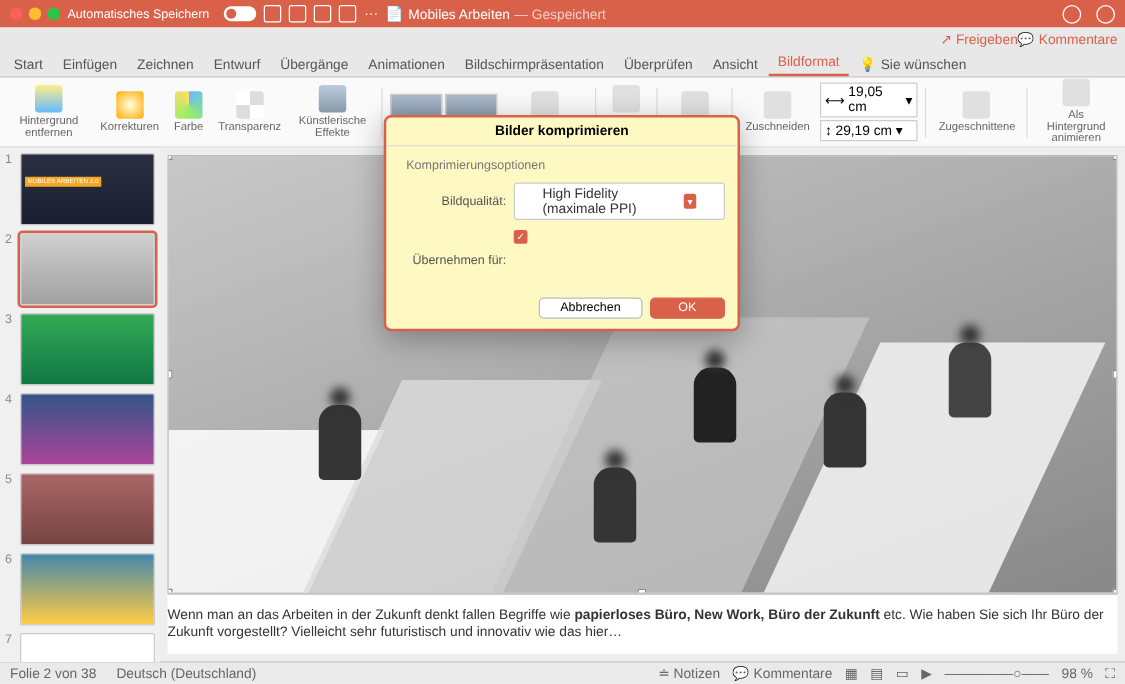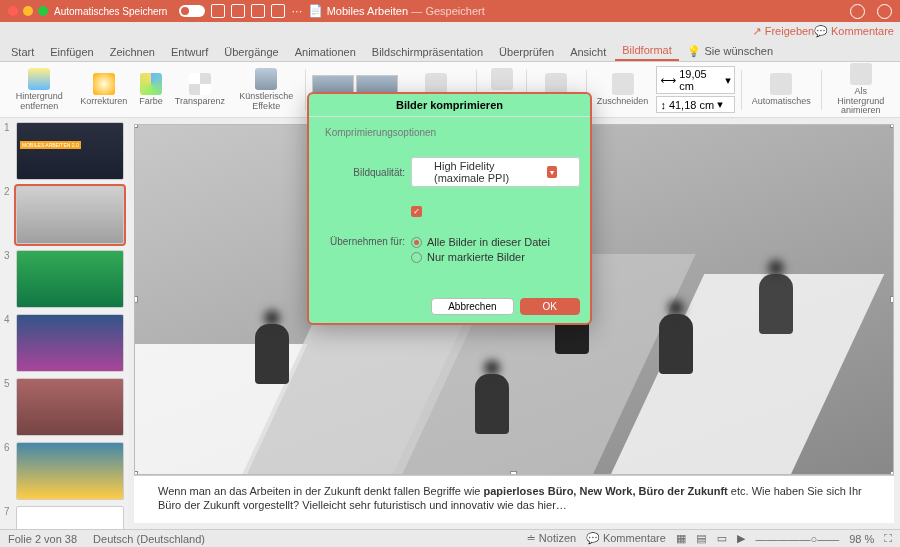--- a/index.html
+++ b/index.html
@@ -39,27 +39,27 @@
 .t7{background:#fff;border:1px solid #ccc}
 .editor{flex:1;background:#eee;display:flex;flex-direction:column;padding:6px;position:relative;overflow:hidden}
 .slide{flex:1;background:linear-gradient(160deg,#c8c8c8 0%,#b0b0b0 40%,#888 100%);border:1px solid #bbb;position:relative;overflow:hidden}
 .shape{position:absolute;background:rgba(255,255,255,.85);transform:skewX(-25deg)}
 .s1{width:180px;height:140px;left:-40px;bottom:-10px}
 .s2{width:160px;height:200px;left:140px;bottom:-30px;background:rgba(220,220,220,.8)}
 .s3{width:200px;height:260px;left:300px;bottom:-40px;background:rgba(200,200,200,.7)}
 .s4{width:180px;height:220px;right:60px;bottom:-20px;background:rgba(240,240,240,.9)}
 .person{position:absolute;width:34px;height:60px;background:#353535;border-radius:14px 14px 4px 4px}
 .person::before{content:"";position:absolute;width:16px;height:16px;background:#333;border-radius:50%;top:-14px;left:9px;filter:blur(4px)}
-.notes{background:#fff;border-top:1px solid #ccc;padding:8px 24px;font-size:12px;color:#333;height:48px}
+.notes{background:#fff;border-top:1px solid #ccc;padding:8px 0;font-size:12px;color:#333;height:48px}
 .status{height:18px;background:#eaeaea;border-top:1px solid #ccc;display:flex;align-items:center;padding:0 8px;font-size:10px;color:#666;gap:16px}
 .status-r{margin-left:auto;display:flex;gap:10px;align-items:center}
-.dialog{position:absolute;left:307px;top:92px;width:285px;background:#86efac;border:2px solid #d9614a;border-radius:6px;box-shadow:0 6px 24px rgba(0,0,0,.3);z-index:10}
+.dialog{position:absolute;left:307px;top:92px;width:285px;background:#fef9c3;border:2px solid #d9614a;border-radius:6px;box-shadow:0 6px 24px rgba(0,0,0,.3);z-index:10}
 .dhdr{text-align:center;font-size:11px;font-weight:600;padding:5px;border-bottom:1px solid #ddd}
 .dbody{padding:8px 10px;font-size:10px;color:#333}
-.drow{display:flex;align-items:center;margin:19px 0;gap:6px}
+.drow{display:flex;align-items:center;margin:8px 0;gap:6px}
 .dlbl{width:86px;text-align:right;font-size:10px;color:#555}
 .dsel{flex:1;background:#fff;border:1px solid #ccc;border-radius:3px;padding:2px 22px;font-size:10px;display:flex;justify-content:center;align-items:center}
 .arrbox{width:12px;height:12px;background:#d9614a;border-radius:2px;color:#fff;display:flex;align-items:center;justify-content:center;font-size:8px}
 .chk{width:11px;height:11px;background:#d9614a;border-radius:2px;color:#fff;display:inline-flex;align-items:center;justify-content:center;font-size:8px}
 .rad{width:11px;height:11px;border:1px solid #888;border-radius:50%;display:inline-flex;align-items:center;justify-content:center}
 .rad.on::after{content:"";width:5px;height:5px;background:#d9614a;border-radius:50%}
 .dfoot{display:flex;justify-content:flex-end;gap:6px;padding:8px 10px}
 .btn{padding:2px 16px;border-radius:4px;font-size:10px;border:1px solid #bbb;background:#fff;cursor:pointer}
 .btn.pri{background:#d9614a;color:#fff;border-color:#d9614a;padding:2px 22px}
 .handle{position:absolute;width:7px;height:7px;background:#fff;border:1px solid #888}
@@ -146,26 +146,26 @@
       <div class="ricon-lg"></div>
       <div class="rlabel">Anordnen</div>
     </div>
   <div class="sep"></div>
   <div class="rgroup">
       <div class="ricon-lg"></div>
       <div class="rlabel">Zuschneiden</div>
     </div>
   <div class="dim">
     <div class="dimrow">⟷ <span>19,05 cm</span> ▾</div>
-    <div class="dimrow">↕ <span>41,18 cm</span> ▾</div>
-  </div>
-  <div class="sep"></div>
-  <div class="rgroup">
-      <div class="ricon-lg"></div>
-      <div class="rlabel">Automatisches</div>
+    <div class="dimrow">↕ <span>29,19 cm</span> ▾</div>
+  </div>
+  <div class="sep"></div>
+  <div class="rgroup">
+      <div class="ricon-lg"></div>
+      <div class="rlabel">Zugeschnittene</div>
     </div>
   <div class="sep"></div>
   <div class="rgroup">
       <div class="ricon-lg"></div>
       <div class="rlabel">Als Hintergrund animieren</div>
     </div>
 </div>
 
 <div class="content">
   <div class="thumbs">
@@ -255,29 +255,19 @@
           <span>High Fidelity (maximale PPI)</span>
           <span class="arrbox">▾</span>
         </div>
     </div>
     <div class="drow">
       <div class="dlbl"></div>
       <span class="chk">✓</span>
     </div>
     <div class="drow" style="align-items:flex-start">
       <div class="dlbl">Übernehmen für:</div>
-      <div>
-        <div style="display:flex;align-items:center;gap:5px;margin-bottom:3px">
-            <span class="rad on"></span>
-            <span>Alle Bilder in dieser Datei</span>
-          </div>
-        <div style="display:flex;align-items:center;gap:5px">
-            <span class="rad"></span>
-            <span>Nur markierte Bilder</span>
-          </div>
-      </div>
     </div>
   </div>
   <div class="dfoot">
     <div class="btn">Abbrechen</div>
     <div class="btn pri">OK</div>
   </div>
 </div>
 
 </body></html>

